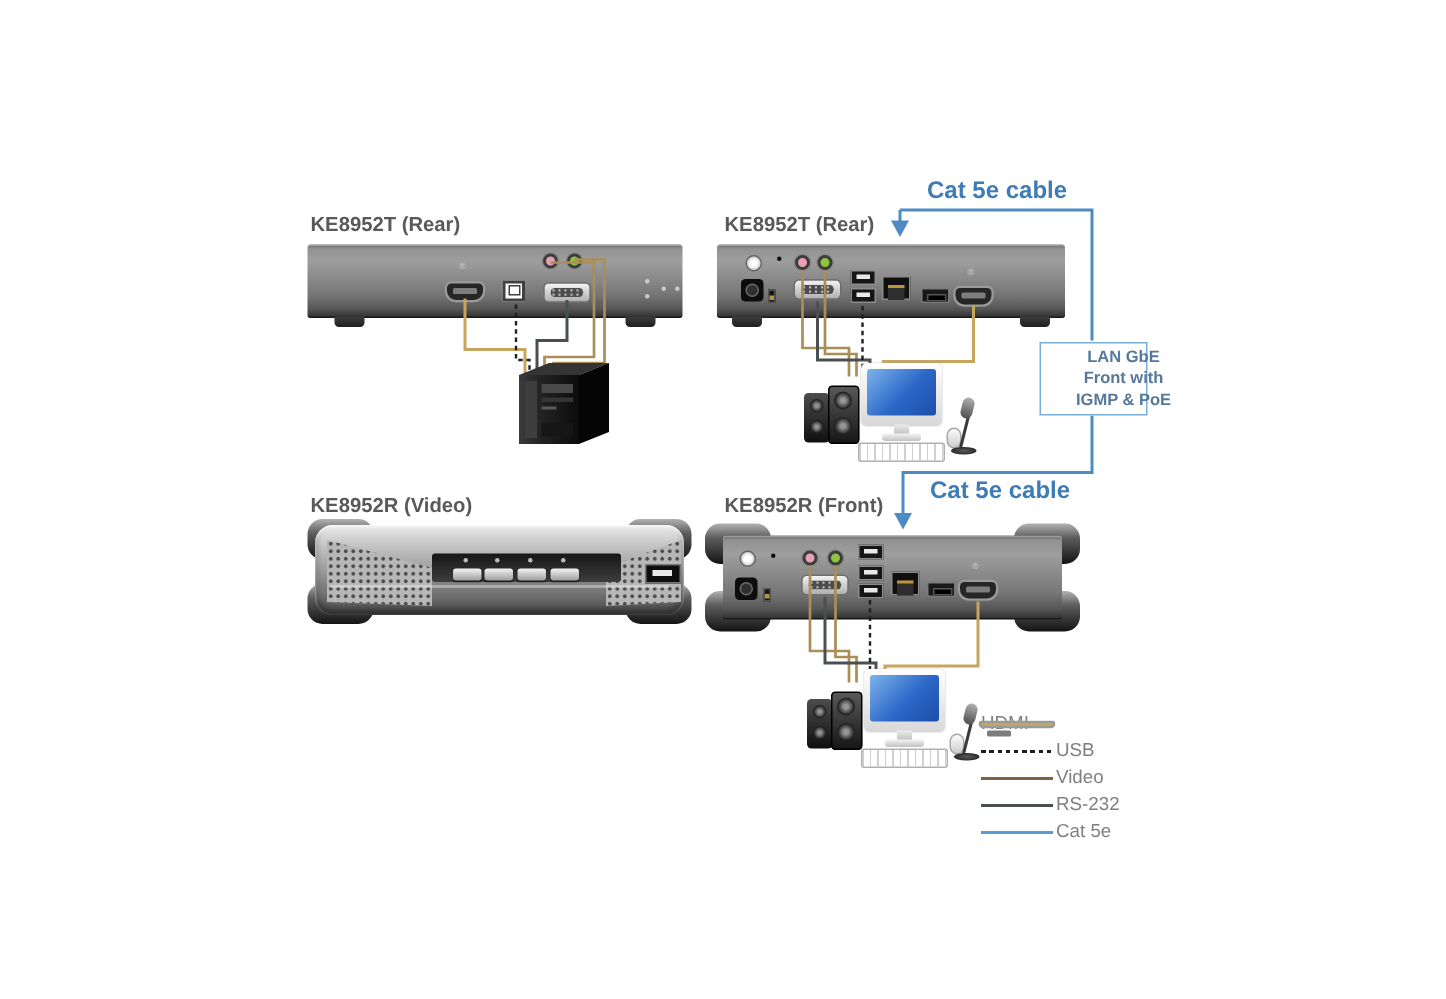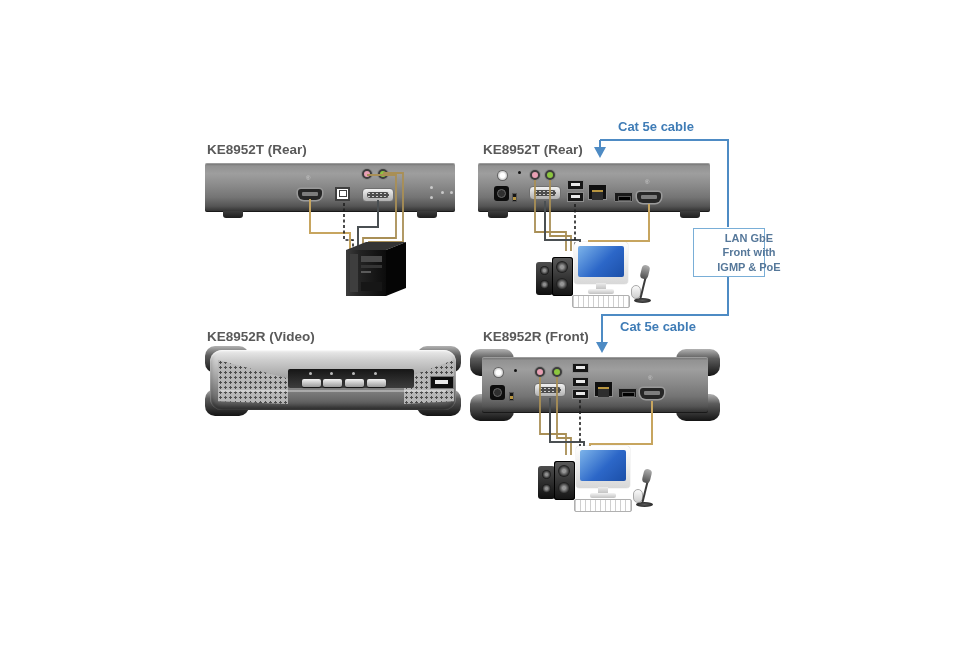--- a/index.html
+++ b/index.html
@@ -1,19 +1,19 @@
 <!DOCTYPE html>
 <html><head>
 <meta charset="utf-8">
 <style>
   html,body{margin:0;padding:0;background:#fff;}
   .stage{position:relative;width:964px;height:666px;background:#ffffff;overflow:hidden;
          font-family:"Liberation Sans",sans-serif;}
   .lbl{position:absolute;font-size:13.5px;font-weight:600;color:#595959;z-index:6;white-space:nowrap;}
-  .bluelbl{position:absolute;font-size:13px;font-weight:600;color:#3f7cb6;z-index:6;white-space:nowrap;}
+  .bluelbl{position:absolute;font-size:16px;font-weight:600;color:#3f7cb6;z-index:6;white-space:nowrap;}
 
   
   .panel{position:absolute;z-index:2;border-radius:2px;
     background:linear-gradient(180deg,#6b6b6b 0%,#929292 6%,#9e9e9e 22%,#8b8b8b 45%,#747474 70%,#555 88%,#3a3a3a 96%,#2f2f2f 100%);
     box-shadow:inset 0 1px 0 rgba(255,255,255,.3), inset 0 -1px 0 rgba(0,0,0,.5);}
   .foot{position:absolute;bottom:-6px;width:20px;height:7px;background:linear-gradient(#3d3d3d,#1e1e1e);border-radius:0 0 3px 3px;}
   .jack{position:absolute;width:10px;height:10px;border-radius:50%;box-sizing:border-box;border:2px solid #3c3c3c;box-shadow:0 0 0 1px #8a8a8a;}
   .jack.pink{background:#e8a0b4;} .jack.green{background:#8cc63f;}
   .db9{position:absolute;width:32px;height:14px;background:linear-gradient(#f2f2f2,#b0b0b0);border-radius:4px;border:1px solid #6f6f6f;box-sizing:border-box;}
   .db9::before{content:'';position:absolute;left:4px;top:3px;width:22px;height:6px;background:#4d4d4d;border-radius:3px;
@@ -255,14 +255,36 @@
       </div>
     <div class="mstand"></div>
     <div class="mbase"></div>
     <div class="kbd"></div>
     <div class="mouse"></div>
     <div class="mics"></div>
     <div class="mich"></div>
     <div class="micb"></div>
   </div>
 
+  <div class="legend">
+    <div class="lg-row">
+      <div class="lg-line hdmi"></div>
+      <span>HDMI</span>
+    </div>
+    <div class="lg-row">
+      <div class="lg-line usb"></div>
+      <span>USB</span>
+    </div>
+    <div class="lg-row">
+      <div class="lg-line video"></div>
+      <span>Video</span>
+    </div>
+    <div class="lg-row">
+      <div class="lg-line rs232"></div>
+      <span>RS-232</span>
+    </div>
+    <div class="lg-row">
+      <div class="lg-line cat5e"></div>
+      <span>Cat 5e</span>
+    </div>
+  </div>
 
 </div>
 
 </body></html>

